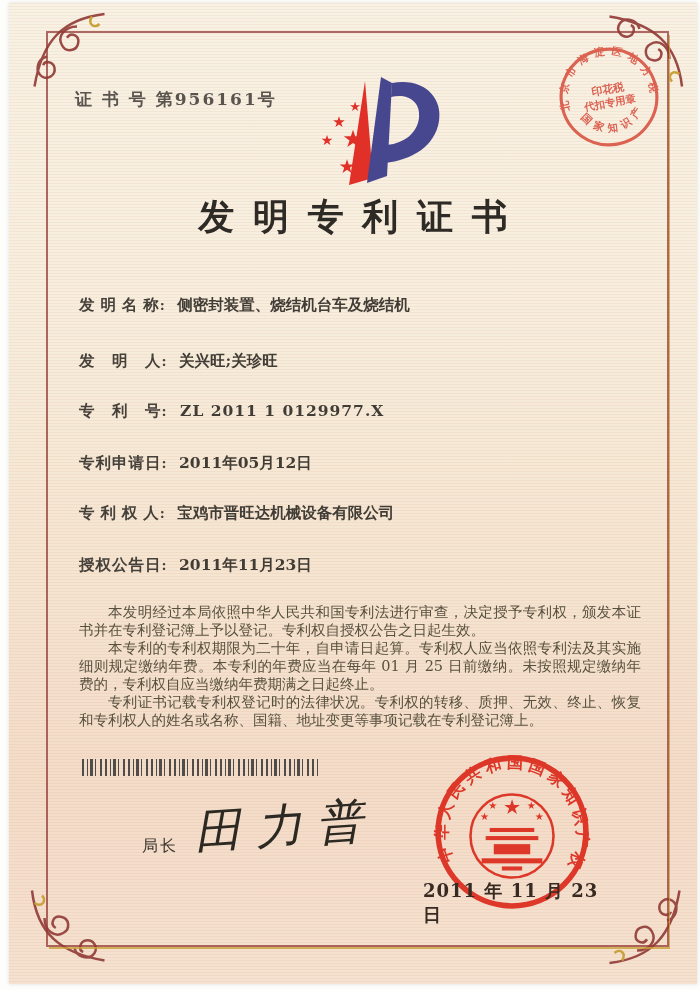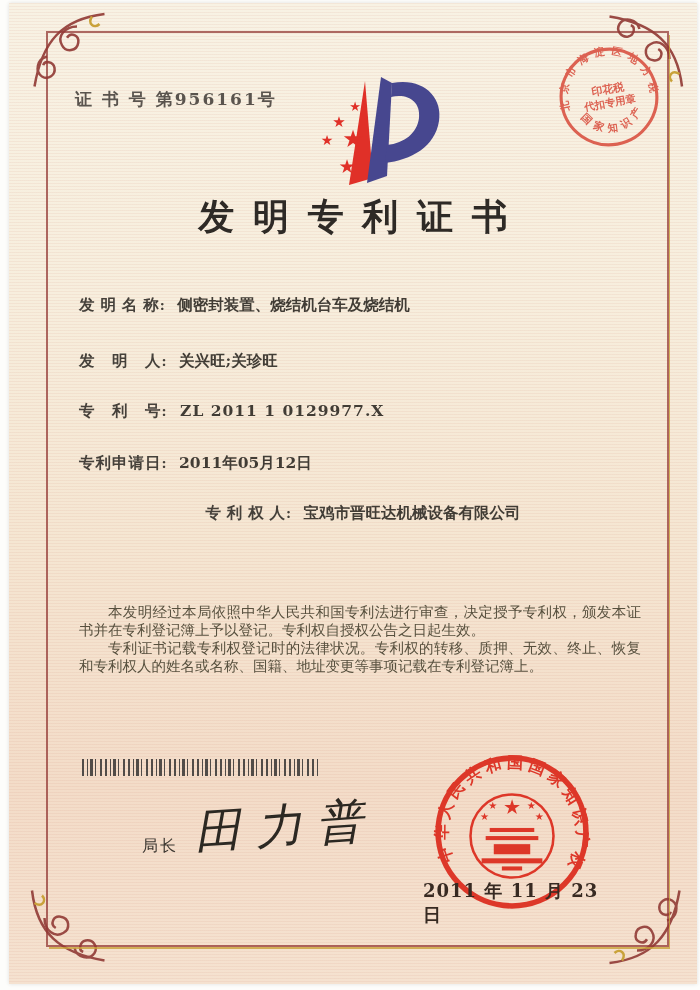--- a/index.html
+++ b/index.html
@@ -33,21 +33,21 @@
   .logo{position:absolute;left:288px;top:68px;width:150px;height:122px;}
   .tax-stamp{position:absolute;left:548px;top:42px;width:104px;height:104px;transform:rotate(-10deg);opacity:.85;}
 
   .title{
     position:absolute;left:0;right:0;top:190px;text-align:center;
     font-size:36px;font-weight:bold;color:#2e2a26;letter-spacing:0.52em;text-indent:0.52em;
   }
   .field{position:absolute;left:70px;right:50px;font-size:15.5px;color:#45403a;font-weight:600;}
   .field .lbl{letter-spacing:1px;font-family:Liberation Serif, serif;}
   .field .val{margin-left:6px;color:#413c35;}
-  .f0{top:292px;} .f1{top:348px;} .f2{top:398px;letter-spacing:1px;} .f3{top:450px;} .f4{top:500px;text-align:center;} .f5{top:552px;}
+  .f0{top:292px;} .f1{top:348px;} .f2{top:398px;letter-spacing:1px;} .f3{top:450px;} .f4{top:500px;} .f5{top:552px;}
 
   .body-text{
     position:absolute;left:70px;right:56px;top:581px;
     font-size:14.5px;line-height:18px;color:#57503e;text-align:justify;margin-top:19px;
   }
   .body-text p{margin:0;text-indent:2em;}
 
   .barcode{
     position:absolute;left:73px;top:756px;width:238px;height:17px;opacity:.82;
     background:repeating-linear-gradient(90deg,
@@ -157,23 +157,28 @@
     <span class="val">ZL 2011 1 0129977.X</span>
   </div>
   <div class="field f3">
     <span class="lbl">专利申请日:</span>
     <span class="val">2011年05月12日</span>
   </div>
   <div class="field f4">
     <span class="lbl">专 利 权 人:</span>
     <span class="val">宝鸡市晋旺达机械设备有限公司</span>
   </div>
+  <div class="field f5">
+    <span class="lbl">授权公告日:</span>
+    <span class="val">2011年11月23日</span>
+  </div>
 
   <div class="body-text">
     <p>本发明经过本局依照中华人民共和国专利法进行审查，决定授予专利权，颁发本证书并在专利登记簿上予以登记。专利权自授权公告之日起生效。</p>
+    <p>本专利的专利权期限为二十年，自申请日起算。专利权人应当依照专利法及其实施细则规定缴纳年费。本专利的年费应当在每年 01 月 25 日前缴纳。未按照规定缴纳年费的，专利权自应当缴纳年费期满之日起终止。</p>
     <p>专利证书记载专利权登记时的法律状况。专利权的转移、质押、无效、终止、恢复和专利权人的姓名或名称、国籍、地址变更等事项记载在专利登记簿上。</p>
   </div>
 
   <div class="barcode"></div>
 
   <div class="sig-title">局长</div>
   <div class="sig-name">田力普</div>
 
   <svg class="seal" viewBox="0 0 160 160">
     <circle cx="80" cy="80" r="73" fill="none" stroke="#dc2a1c" stroke-width="5.5"></circle>

